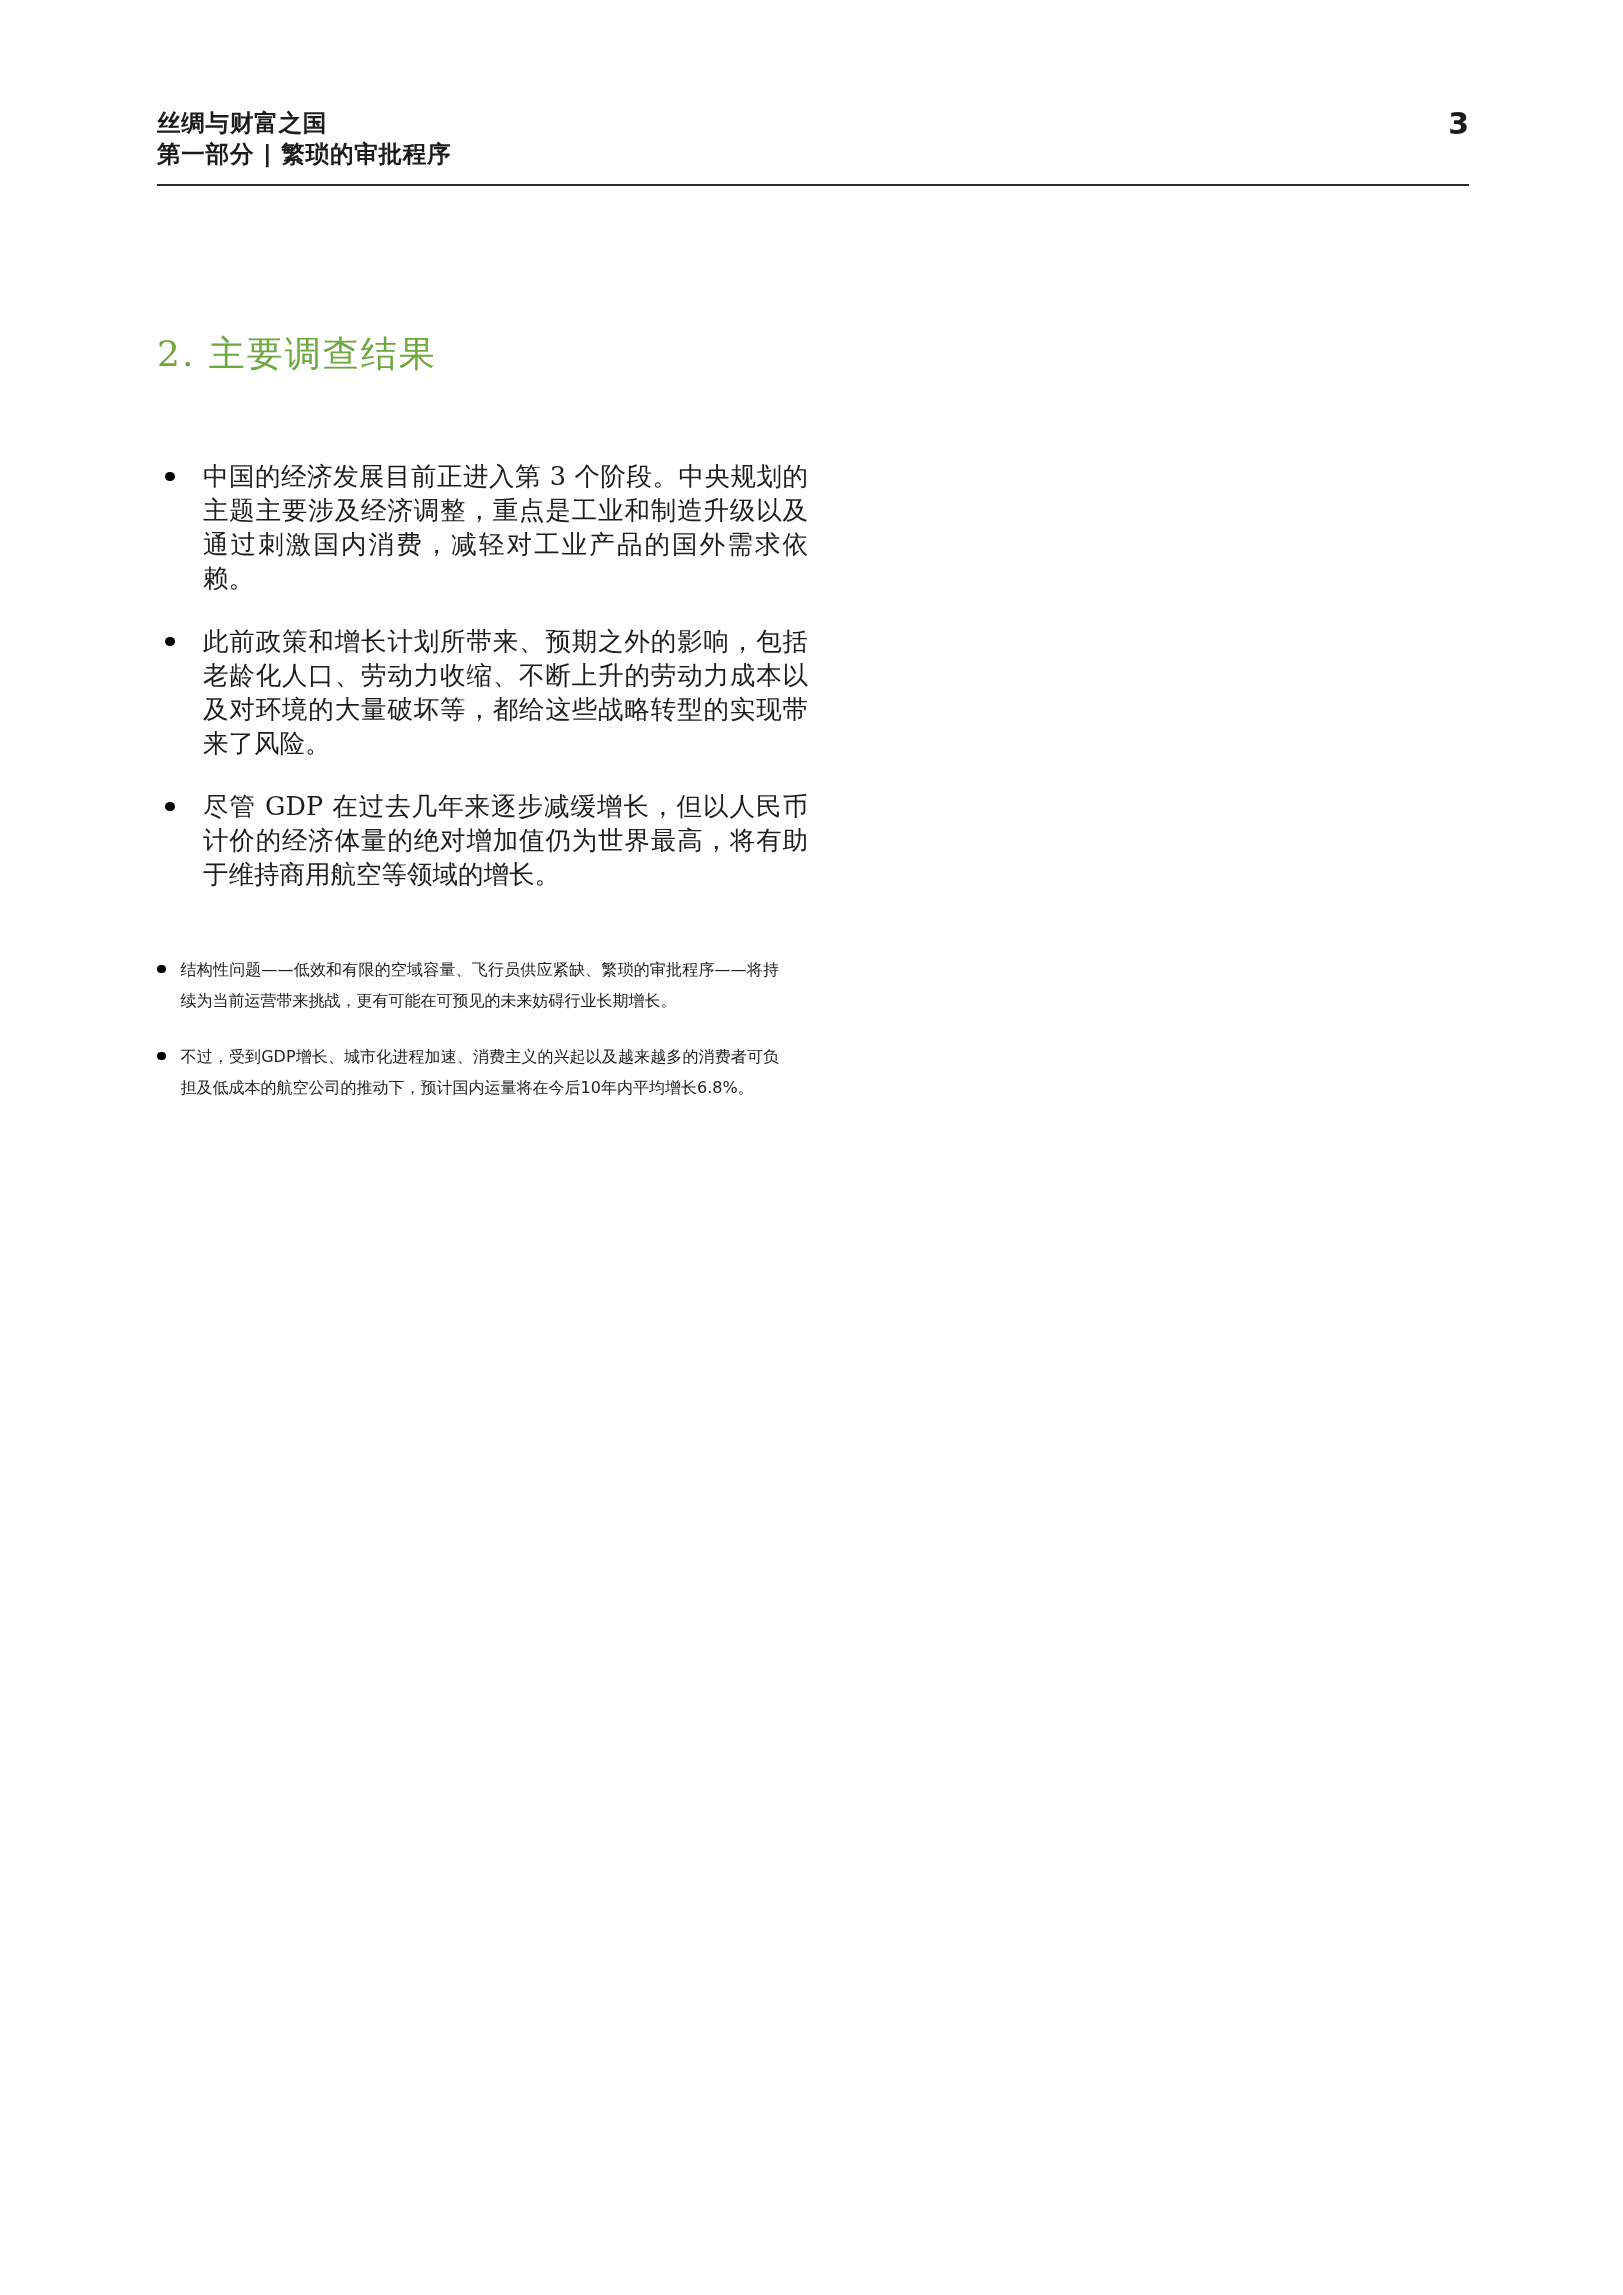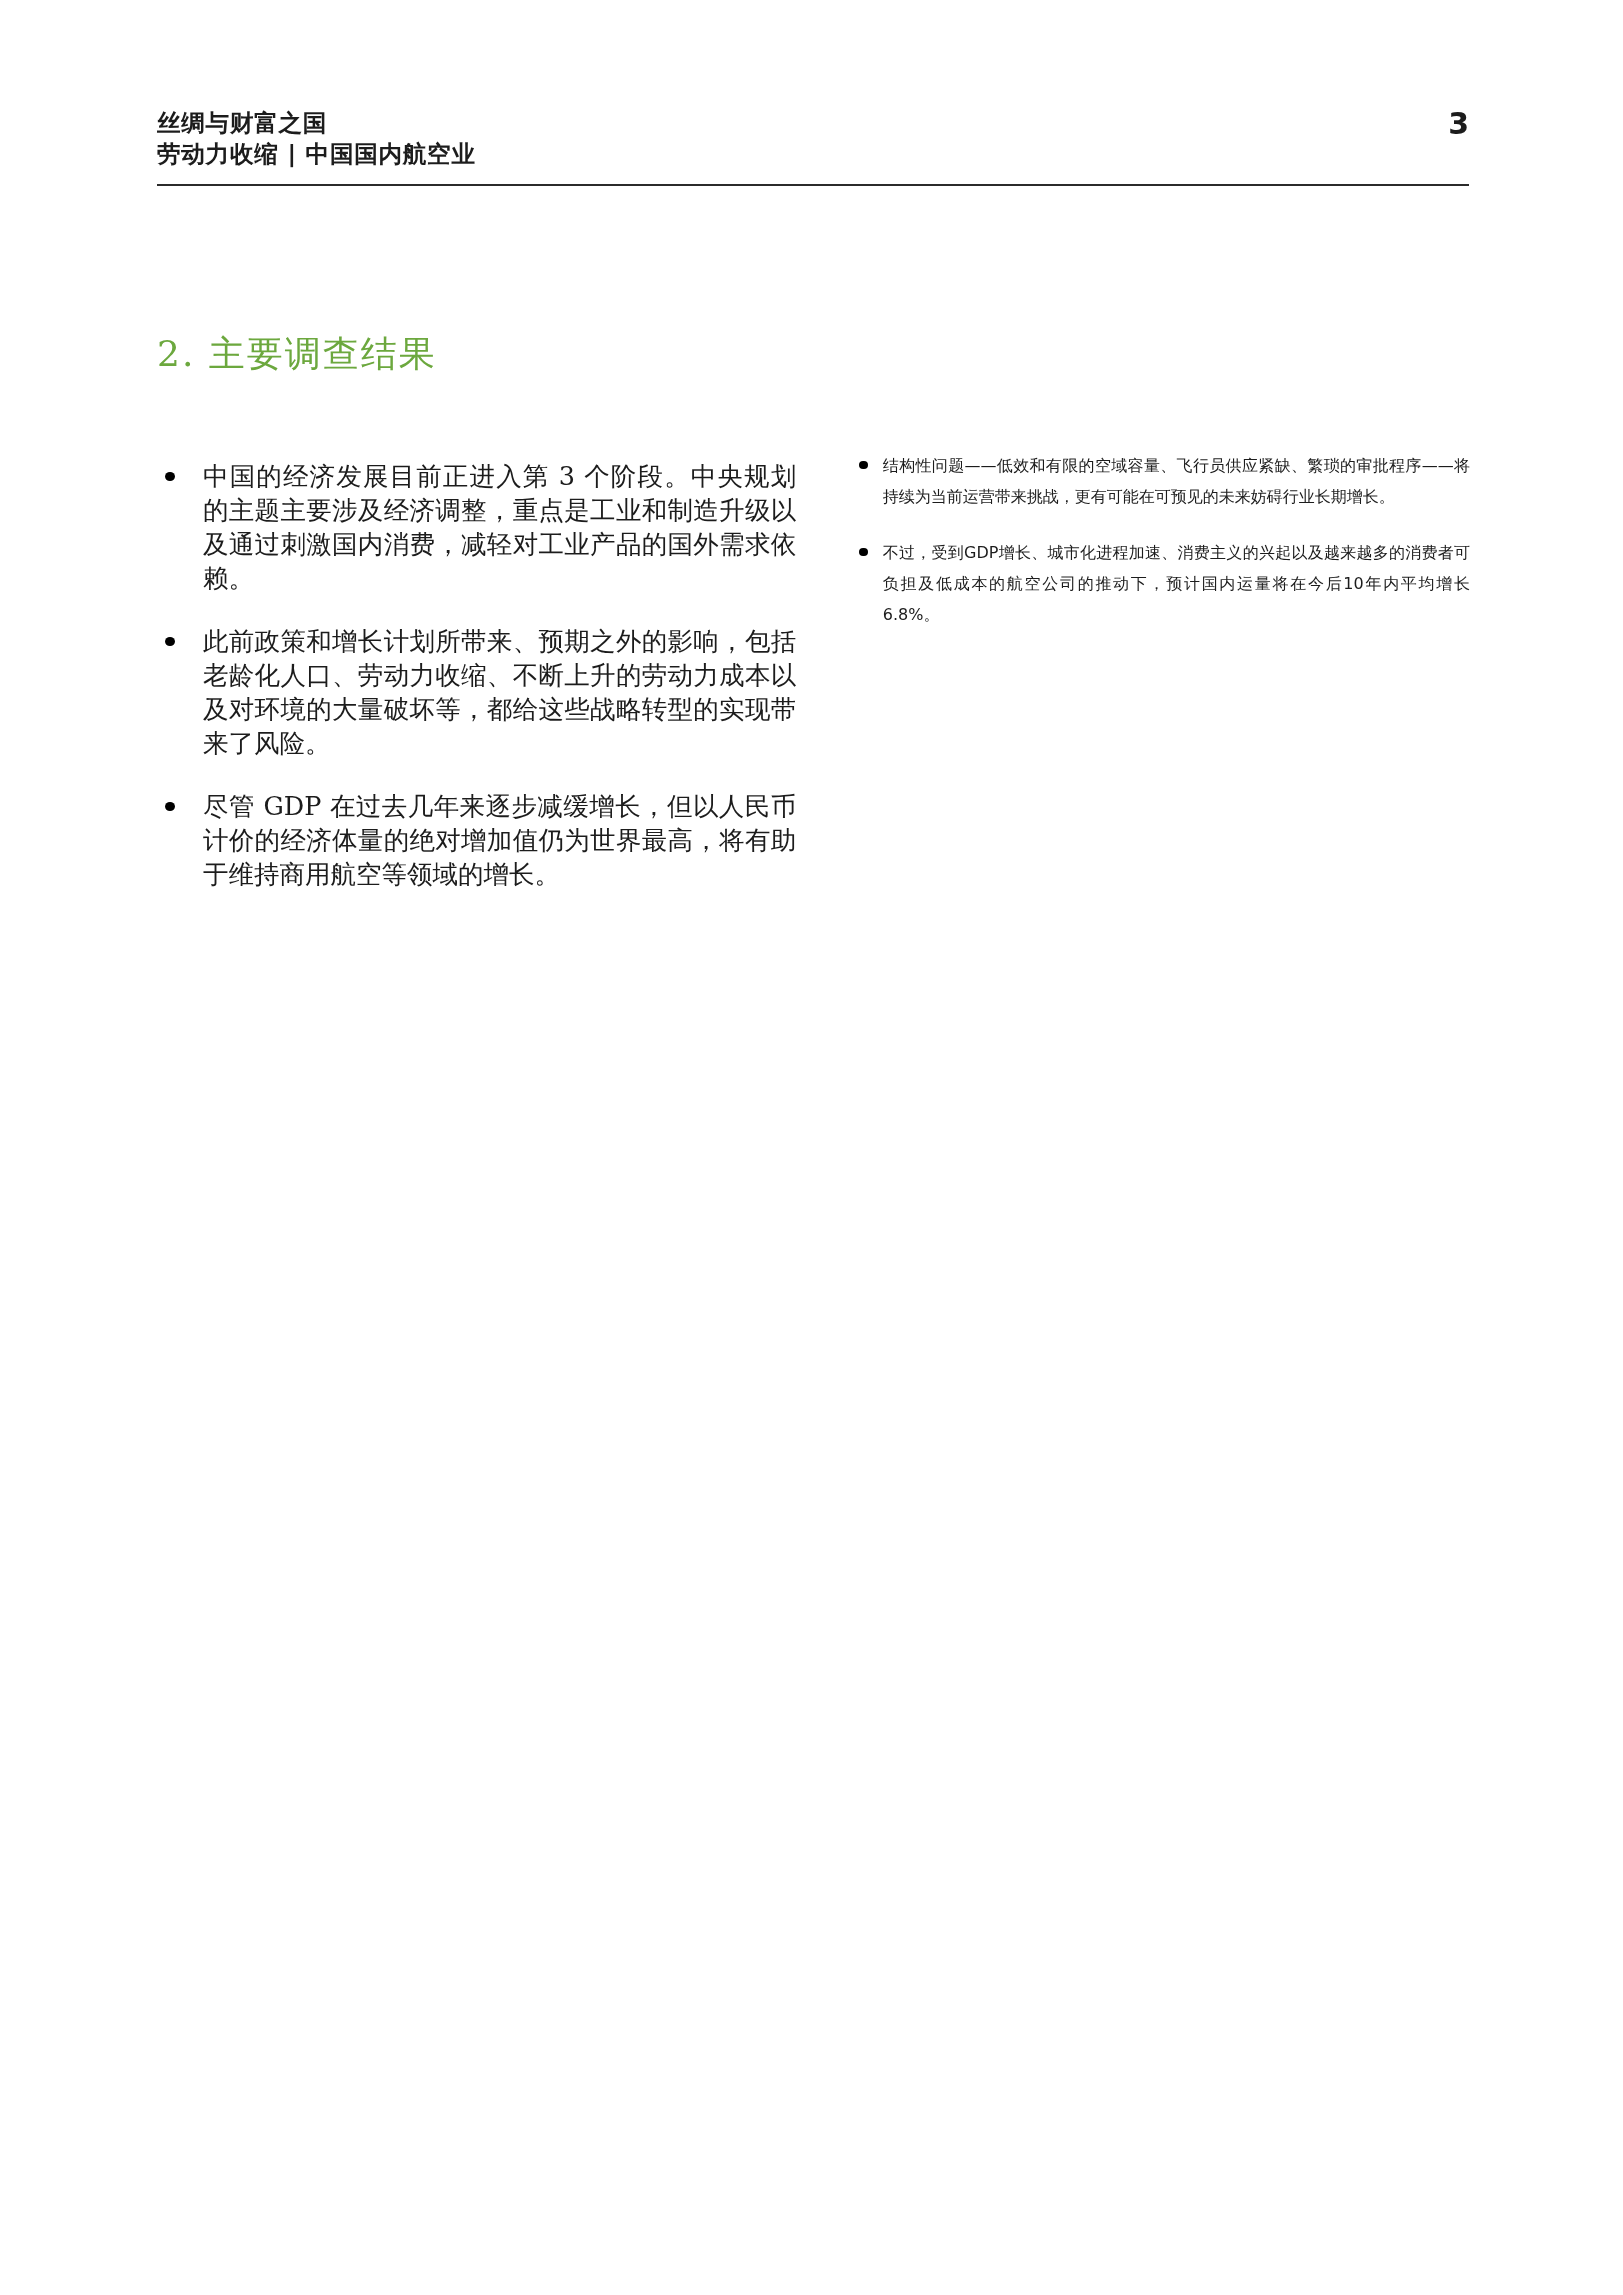--- a/index.html
+++ b/index.html
@@ -64,20 +64,21 @@
   }
 
   
   .columns {
     position: absolute;
     left: 157px;
     top: 450px;
     width: 1313px;
     display: flex;
     gap: 63px;
+    flex-direction: column;
   }
   .col { min-width: 0; }
   .col-left {
     width: 651px;
     padding-top: 9.2px;
     font-family: "DejaVu Serif", "Liberation Serif", serif;
     font-size: 25.5px;
     line-height: 34px;
   }
   .col-right {
@@ -106,21 +107,21 @@
   .col-right .bullet-dot { left: 0;    top: 10.5px; width: 8.5px; height: 8.5px; }
 </style>
 </head>
 <body>
 
 <div class="page">
 
   <div class="header">
     <div class="header-titles">
       <div>丝绸与财富之国</div>
-      <div>劳动力收缩 | 中国国内航空业</div>
+      <div>第一部分 | 繁琐的审批程序</div>
     </div>
     <div class="page-number">3</div>
   </div>
   <div class="header-rule"></div>
 
   <h1 class="section-heading" style="color: rgb(108, 168, 62);">2. 主要调查结果</h1>
 
   <div class="columns">
 
     <div class="col col-left">

